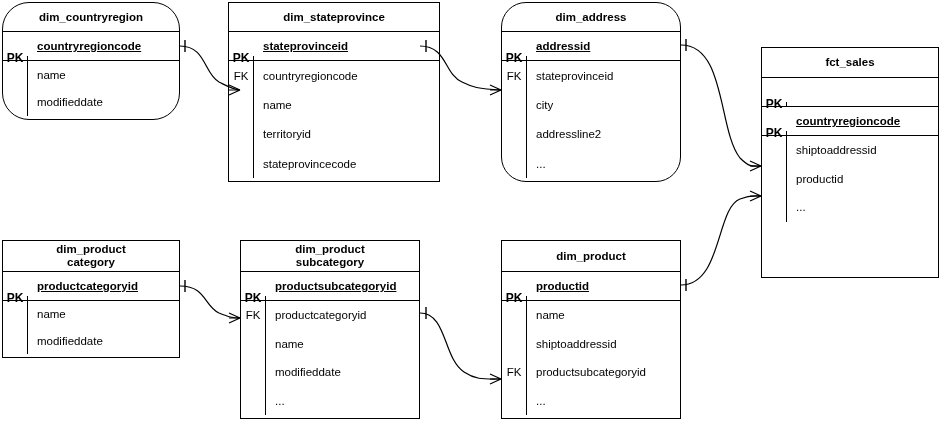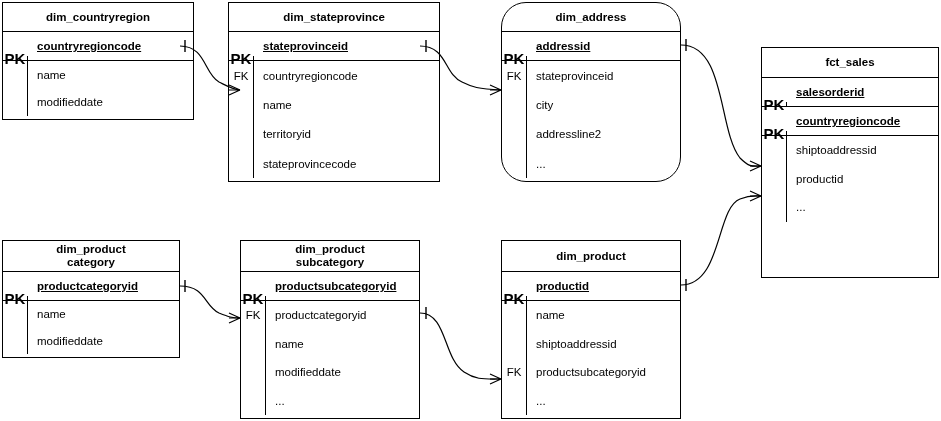--- a/index.html
+++ b/index.html
@@ -43,21 +43,21 @@
   }
   .row.sep{border-bottom:1.6px solid #000;}
   .keycol{
     box-sizing:border-box;
     width:25px;
     flex:0 0 25px;
     align-self:stretch;
     display:flex;
     align-items:center;
     justify-content:center;
-    font-size:15px;
+    font-size:12px;
     font-weight:bold;
     color:#000;
     border-right:1.6px solid #000;
     margin-top:24px;
   }
   .fieldcol{
     box-sizing:border-box;
     flex:1 1 auto;
     padding-left:9px;
     font-size:11.5px;
@@ -119,21 +119,21 @@
 
       <g>
         <path d="M420,313 C447,313 443,358 464,372 C476,380 484,379 501,379"></path>
         <line x1="426" y1="307" x2="426" y2="319" stroke-width="1.4"></line>
         <path d="M501,379 L490,374 M501,379 L490,379 M501,379 L490,384" stroke-width="1.2"></path>
       </g>
 
     </g>
   </svg>
 
-<div class="entity" style="left: 2px; top: 2px; width: 192px; height: 118px;">
+<div class="entity" style="left: 2px; top: 2px; width: 178px; height: 118px; border-radius: 27px;">
       <div class="ent-header" style="height: 29px;">
         <div>
           <span>dim_countryregion</span>
         </div>
       </div>
       <div class="row sep" style="height: 29px;">
         <div class="keycol">PK</div>
         <div class="fieldcol pk">countryregioncode</div>
       </div>
       <div class="attrblock" style="height: 55.2px;">
@@ -198,21 +198,20 @@
       </div>
     </div>
     <div class="entity" style="left: 761px; top: 47px; width: 178px; height: 231px;">
       <div class="ent-header" style="height: 30px;">
         <div>
           <span>fct_sales</span>
         </div>
       </div>
       <div class="row sep" style="height: 29px;">
         <div class="keycol">PK</div>
-        <div class="fieldcol pk">salesorderid</div>
       </div>
       <div class="row sep" style="height: 29px;">
         <div class="keycol">PK</div>
         <div class="fieldcol pk">countryregioncode</div>
       </div>
       <div class="attrblock" style="height: 85.6px;">
         <div class="keystack">
           <div class="kcell" style="height: 28.5333px;"></div>
           <div class="kcell" style="height: 28.5333px;"></div>
           <div class="kcell" style="height: 28.5333px;"></div>

